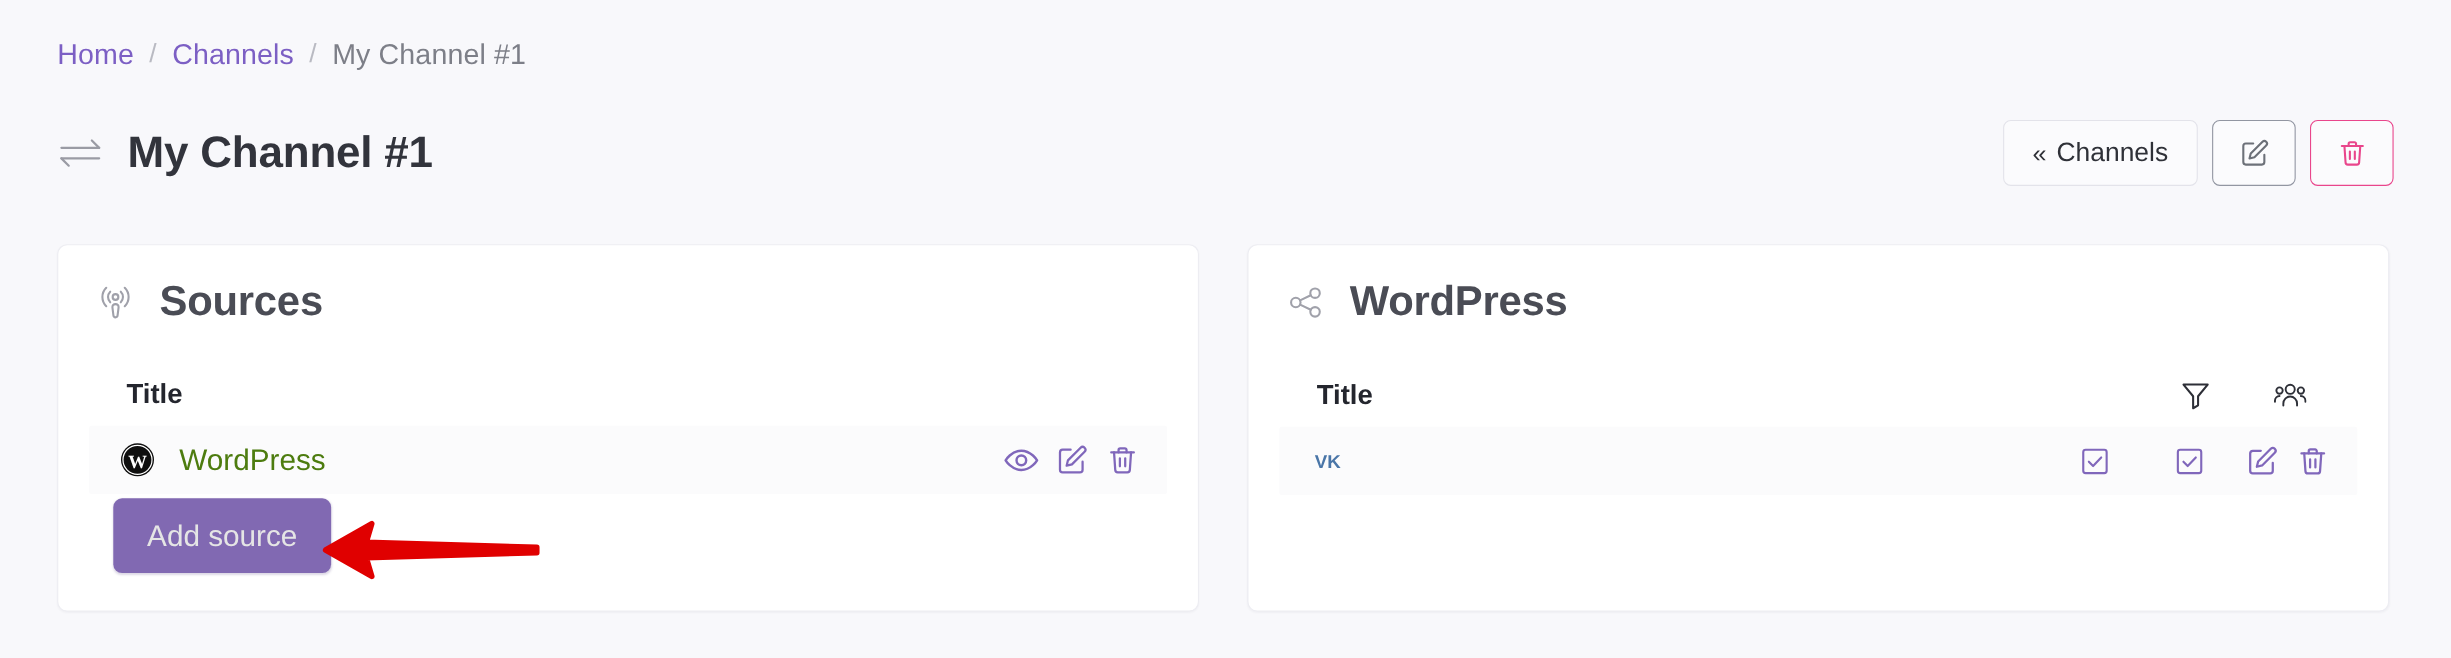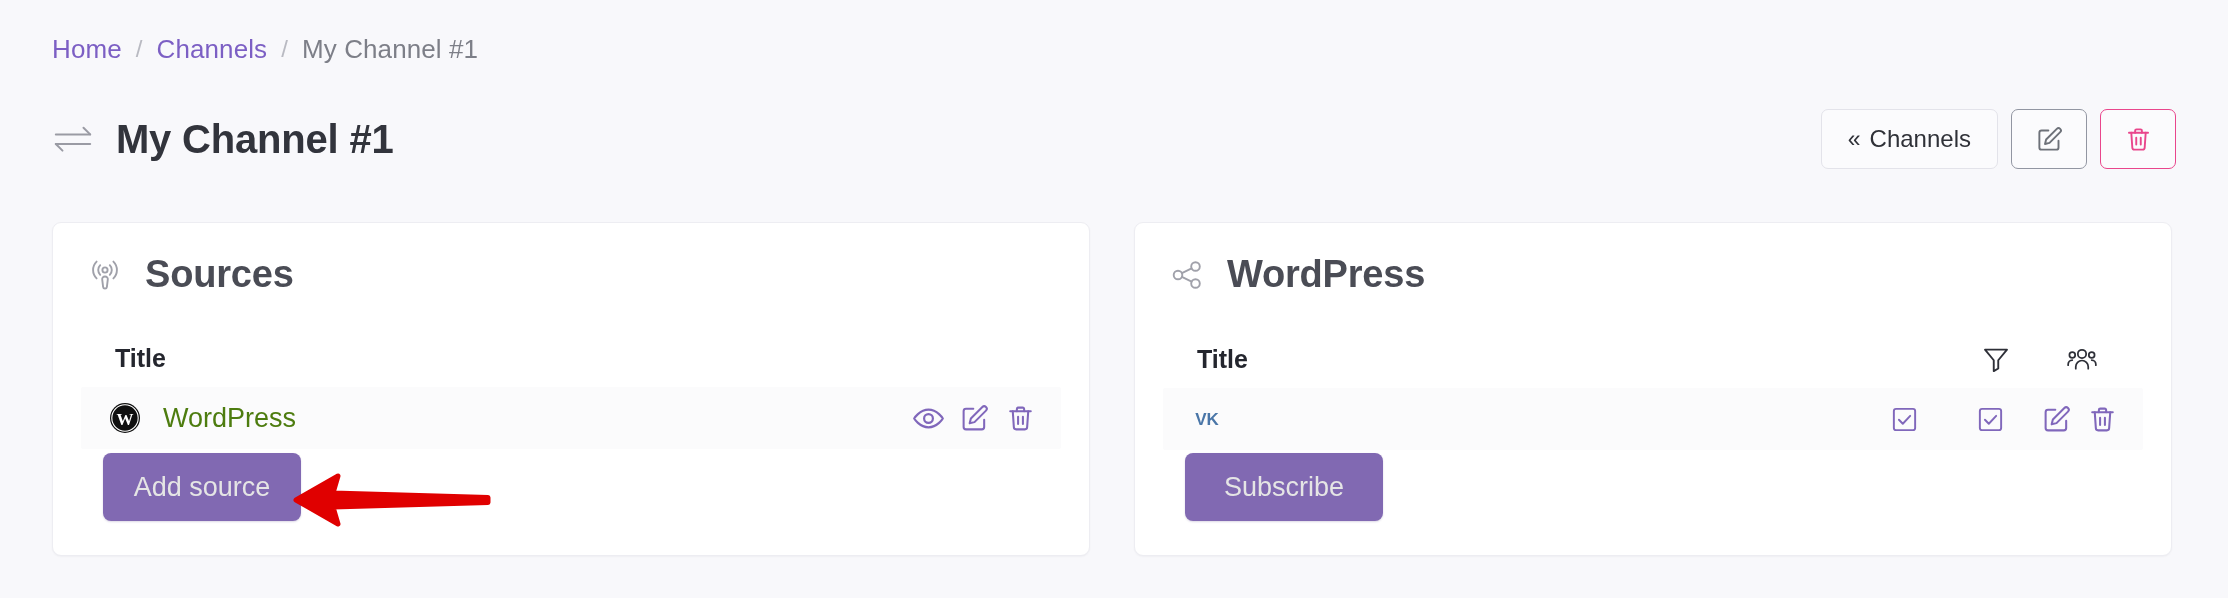--- a/index.html
+++ b/index.html
@@ -421,21 +421,20 @@
                 <path d="M3.5 6h17"></path>
                 <path d="M9 6V4.2A1.2 1.2 0 0 1 10.2 3h3.6A1.2 1.2 0 0 1 15 4.2V6"></path>
                 <path d="M5.6 6l.9 13.1A1.9 1.9 0 0 0 8.4 21h7.2a1.9 1.9 0 0 0 1.9-1.9L18.4 6"></path>
                 <path d="M10 10.5v6M14 10.5v6"></path>
               </svg>
             </span>
           </span>
         </div>
       </div>
 
-      <button class="btn-primary">Subscribe</button>
     </section>
   </div>
 
   <div class="annotation-arrow">
     <svg viewBox="0 0 200 76" fill="none">
       <path d="M4 38 L46 14 L41 31 L196 35.5 L196 40.5 L41 45 L46 62 Z" fill="#e00000" stroke="#e00000" stroke-width="5" stroke-linejoin="round"></path>
     </svg>
   </div>
 
 </div>

